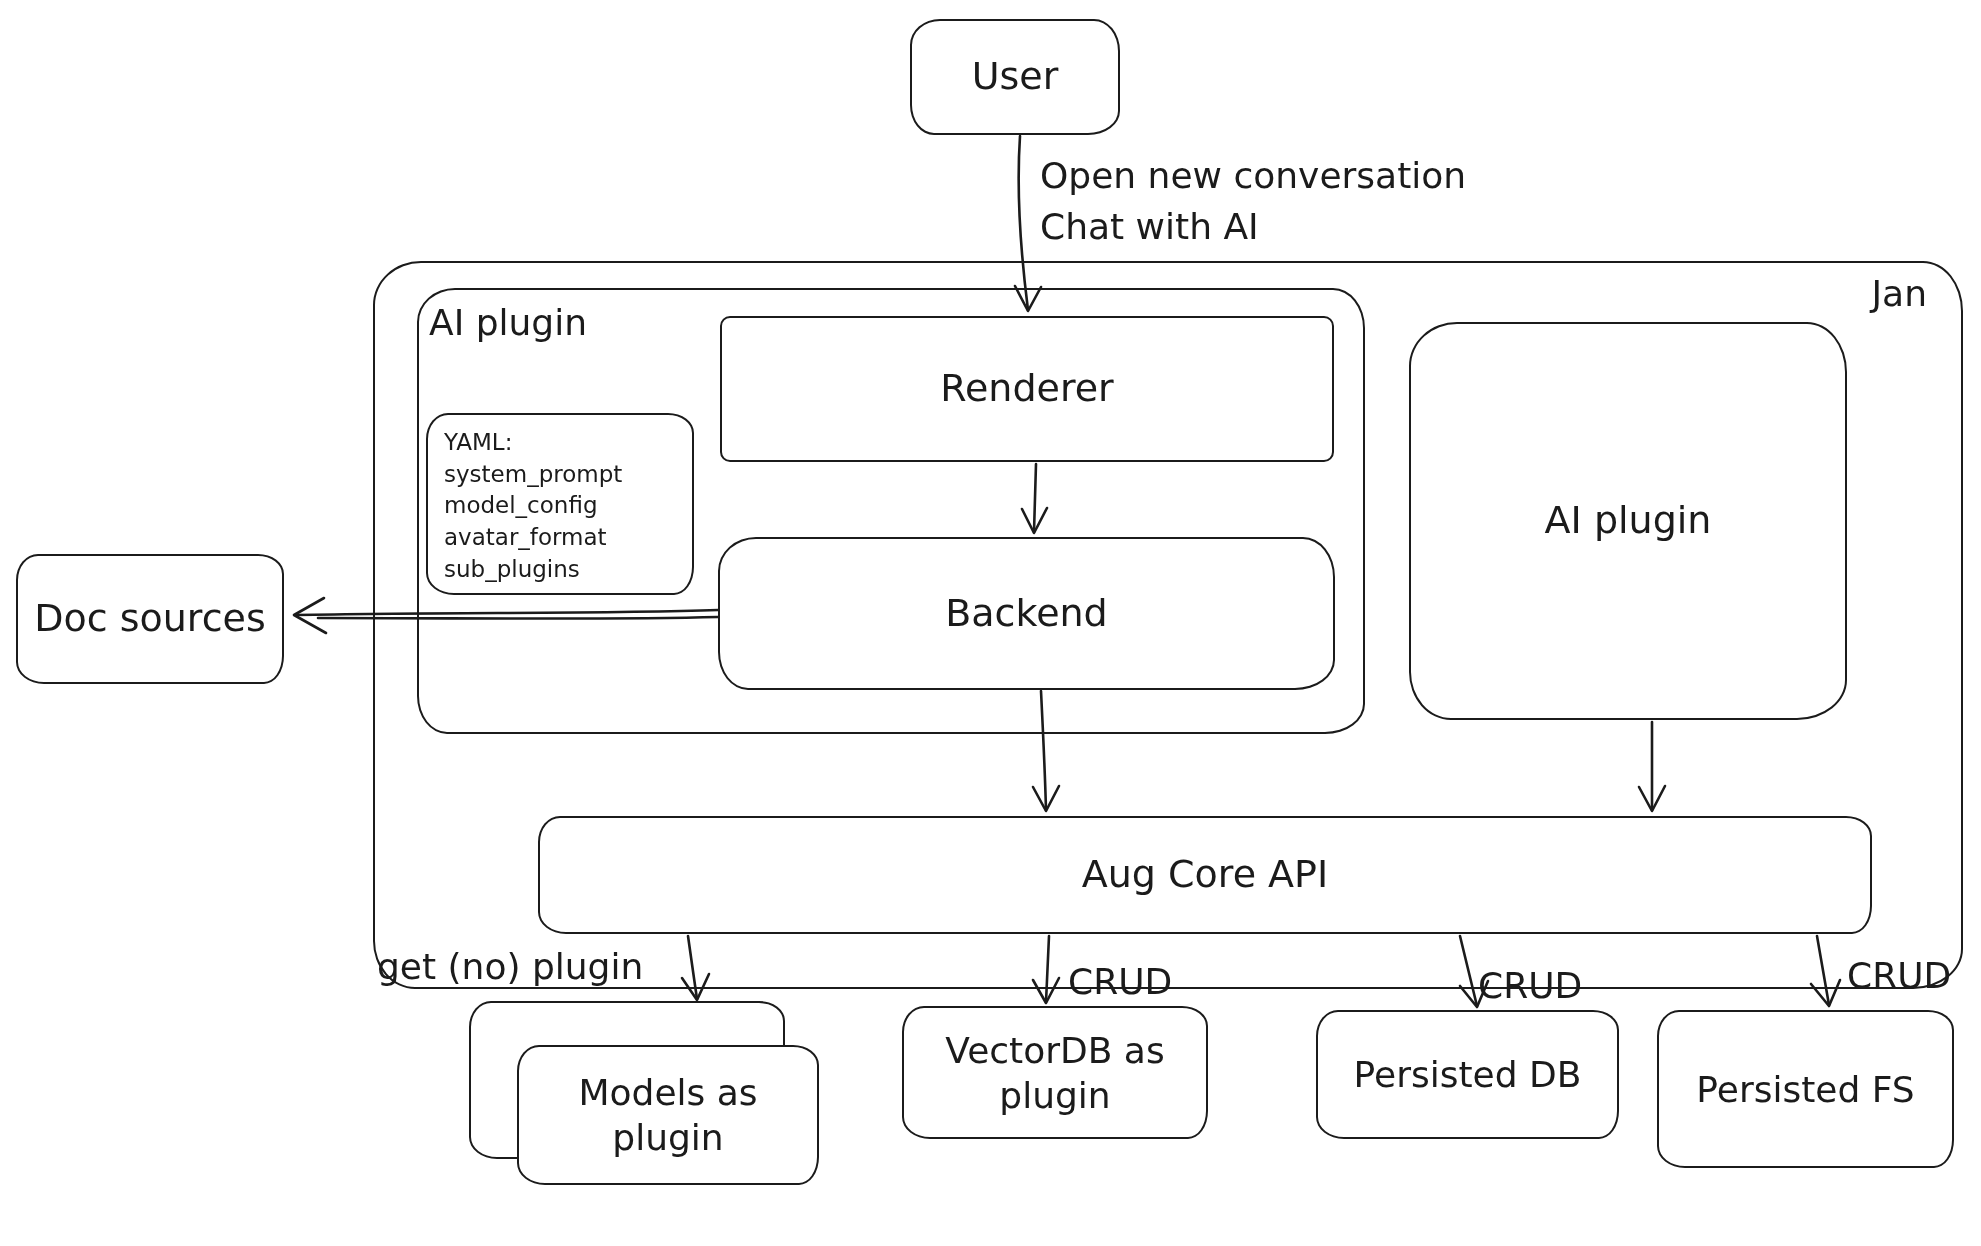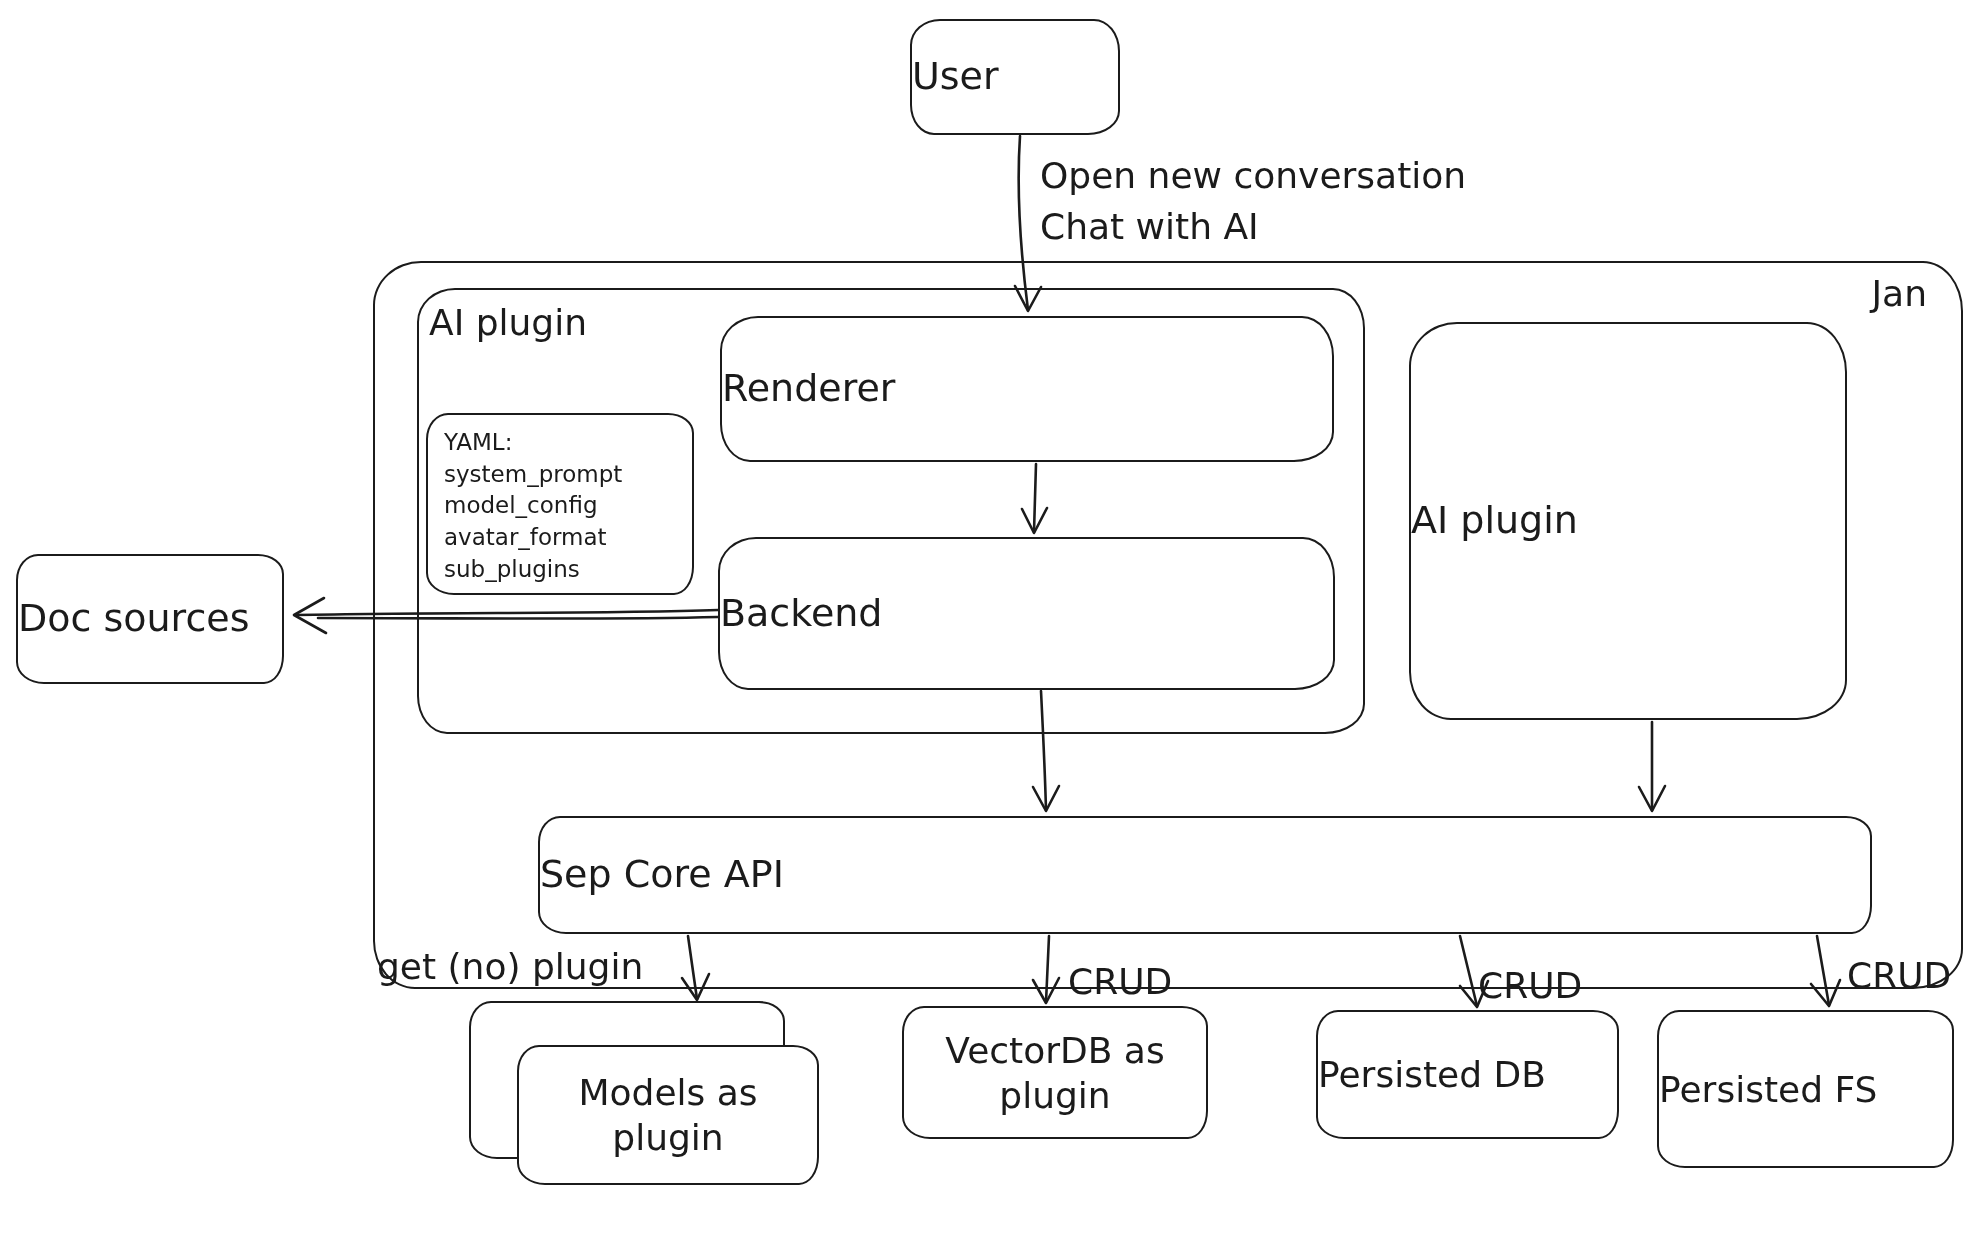--- a/index.html
+++ b/index.html
@@ -14,39 +14,40 @@
     overflow: hidden;
   }
   .box {
     position: absolute;
     border: 2.5px solid #1b1b1b;
     background: transparent;
   }
   .node {
     display: flex;
     align-items: center;
+    justify-content: center;
     text-align: center;
     font-size: 38px;
     line-height: 1.25;
     background: #ffffff;
   }
   
   .r-a { border-radius: 30px 26px 32px 24px / 26px 32px 24px 30px; }
   .r-b { border-radius: 38px 32px 40px 30px / 34px 40px 30px 38px; }
   .r-c { border-radius: 22px 26px 20px 28px / 26px 20px 28px 22px; }
   .r-d { border-radius: 48px 40px 50px 42px / 44px 50px 40px 48px; }
 
   .jan-outer { left: 373px; top: 261px; width: 1590px; height: 728px; }
   .jan-label { position: absolute; top: 10px; right: 34px; font-size: 36px; }
 
   .ai-plugin-group { left: 417px; top: 288px; width: 948px; height: 446px; }
   .group-label { position: absolute; top: 12px; left: 10px; font-size: 36px; }
 
   .user-box       { left: 910px;  top: 19px;   width: 210px;  height: 116px; }
-  .renderer-box   { left: 720px;  top: 316px;  width: 614px;  height: 146px; }
+  .renderer-box   { left: 720px;  top: 316px;  width: 614px;  height: 146px; border-radius: 10px; }
   .backend-box    { left: 718px;  top: 537px;  width: 617px;  height: 153px; }
   .ai-plugin-box  { left: 1409px; top: 322px;  width: 438px;  height: 398px; }
   .doc-sources-box{ left: 16px;   top: 554px;  width: 268px;  height: 130px; }
   .core-api-box   { left: 538px;  top: 816px;  width: 1334px; height: 118px; }
 
   .models-back    { left: 469px;  top: 1001px; width: 316px;  height: 158px; background:#fff; }
   .models-front   { left: 517px;  top: 1045px; width: 302px;  height: 140px; font-size: 36px; padding: 0 34px; }
   .vectordb-box   { left: 902px;  top: 1006px; width: 306px;  height: 133px; font-size: 36px; padding: 0 36px; }
   .persisted-db-box { left: 1316px; top: 1010px; width: 303px; height: 129px; font-size: 36px; }
   .persisted-fs-box { left: 1657px; top: 1010px; width: 297px; height: 158px; font-size: 36px; }
@@ -122,21 +123,21 @@
 
   <div class="box node r-d ai-plugin-box">
     <span>AI plugin</span>
   </div>
 
   <div class="box node r-c doc-sources-box">
     <span>Doc sources</span>
   </div>
 
   <div class="box node r-c core-api-box">
-    <span>Sep Core API</span>
+    <span>Aug Core API</span>
   </div>
 
   <div class="box r-c models-back"></div>
   <div class="box node r-c models-front">
     <span>Models as plugin</span>
   </div>
 
   <div class="box node r-c vectordb-box">
     <span>VectorDB as plugin</span>
   </div>

